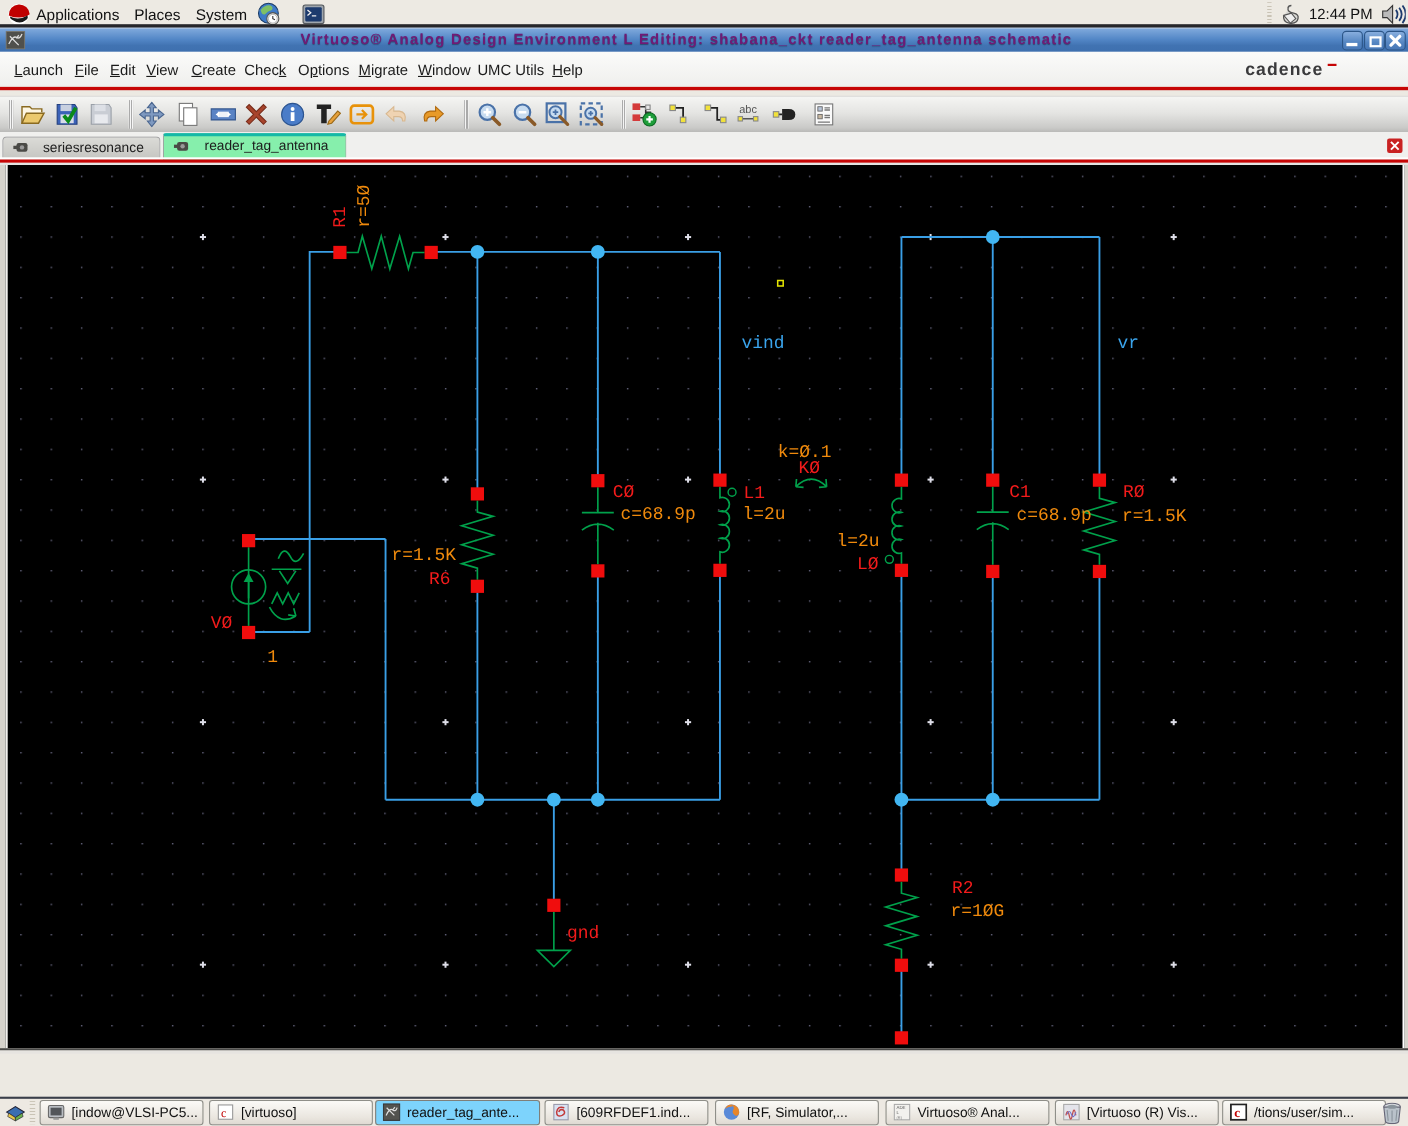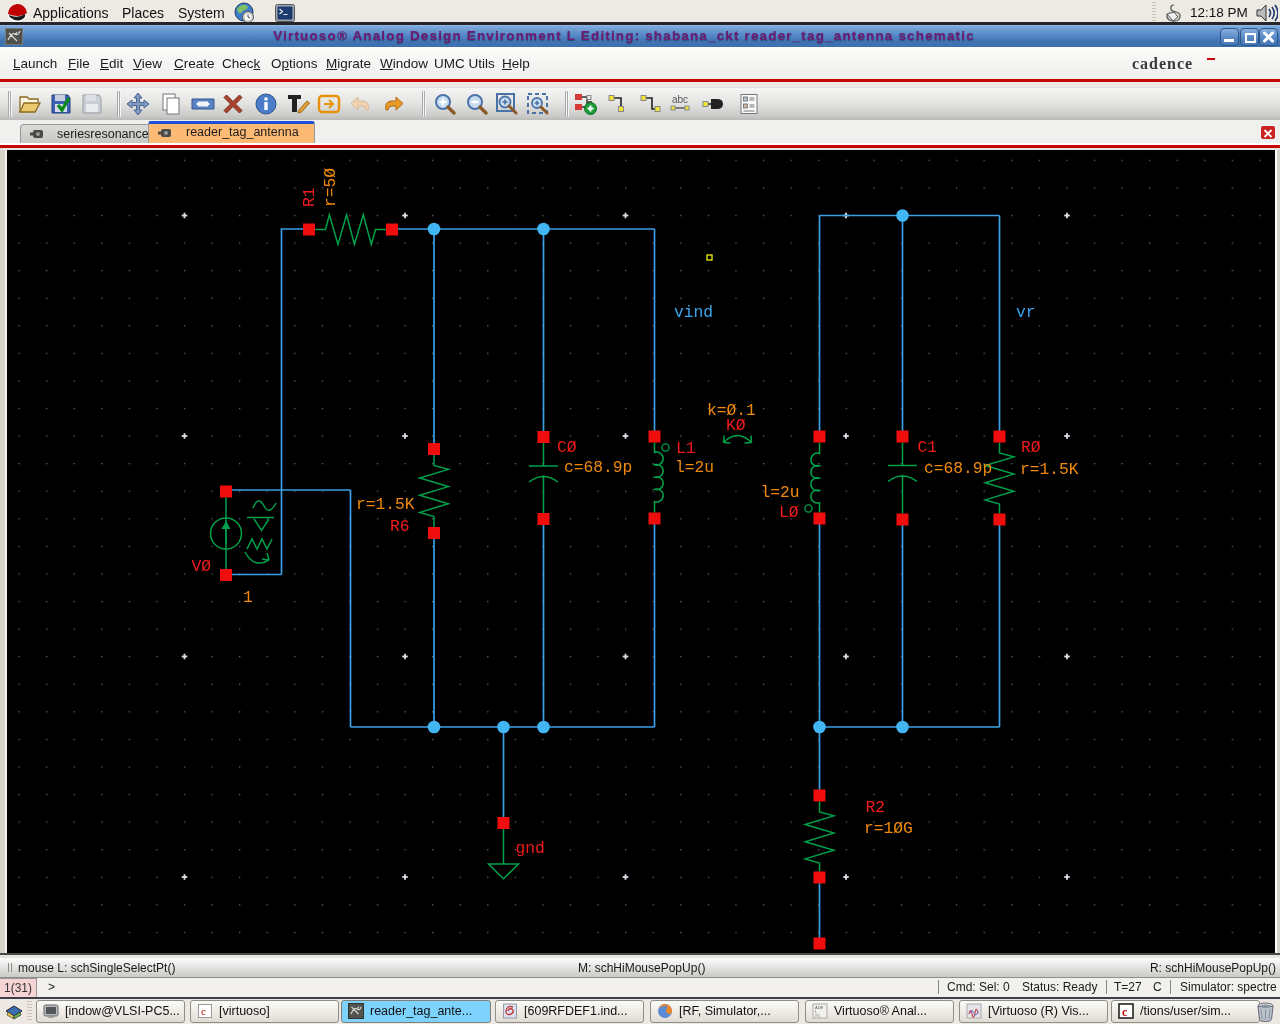--- a/index.html
+++ b/index.html
@@ -23,24 +23,24 @@
   #menubar span{position:absolute;top:9px;font-size:13.5px;color:#1a1a1a;white-space:nowrap;}
   #redline1{left:0;top:78.5px;width:1280px;height:3.5px;background:#C60505;}
   
   #toolbar{left:0;top:87px;width:1280px;height:33px;
     background:linear-gradient(180deg,#F5F5F3 0%,#E4E4E2 45%,#CACAC8 85%,#B6B6B4 100%);
     border-top:1px solid #DDDDDB;border-bottom:1px solid #9C9C9A;}
   .handle{top:3px;width:4px;height:26px;
     background:repeating-linear-gradient(90deg,#AAA 0 1px,#F5F5F5 1px 2px);}
   
   #tabrow{left:0;top:120px;width:1280px;height:23px;background:#F0F0EE;}
-  #tab1{left:20px;top:124px;width:142px;height:19px;background:linear-gradient(180deg,#DBDBD7,#C6C6C2);
-    border:1px solid #98989A;border-bottom:none;border-radius:4px 4px 0 0;padding-left:16px;}
-  #tab2{left:148px;top:121px;width:165px;height:22px;background:#fdba74;
-    border:1px solid #98989A;border-bottom:none;border-top:3px solid #1d4ed8;border-radius:3px 3px 0 0;}
+  #tab1{left:2px;top:124px;width:142px;height:19px;background:linear-gradient(180deg,#DBDBD7,#C6C6C2);
+    border:1px solid #98989A;border-bottom:none;border-radius:4px 4px 0 0;}
+  #tab2{left:148px;top:121px;width:165px;height:22px;background:#86efac;
+    border:1px solid #98989A;border-bottom:none;border-top:3px solid #14b8a6;border-radius:3px 3px 0 0;}
   .tabtxt{font-size:12.5px;color:#1c1c1c;white-space:nowrap;}
   #whiteline{left:0;top:143px;width:1280px;height:2px;background:#FFF;}
   #redline2{left:0;top:145px;width:1280px;height:3px;background:#C60505;}
   #grayline2{left:0;top:148px;width:1280px;height:2px;background:#E4E4E2;}
   
   #canvas{left:0;top:150px;width:1280px;height:803px;background:#000;}
   #frameL{left:0;top:150px;width:5px;height:803px;background:#D6D3CC;}
   #frameL2{left:5px;top:150px;width:2px;height:803px;background:#F2F1EE;}
   #frameR{left:1277px;top:150px;width:3px;height:803px;background:#D6D3CC;}
   #frameR2{left:1275px;top:150px;width:2px;height:803px;background:#FFF;}
@@ -85,21 +85,21 @@
     <svg class="abs" style="left:274px;top:2px" width="22" height="22" viewBox="0 0 22 22">
       <rect x="1.5" y="2.5" width="19" height="17" rx="2" fill="#9FA6AD" stroke="#54585c"></rect>
       <rect x="3.5" y="4.5" width="15" height="13" rx="1" fill="#1D3B6E"></rect>
       <path d="M5.5 7 l3 2.5 -3 2.5 M9.5 12.5 h4" stroke="#EEE" stroke-width="1.2" fill="none"></path>
     </svg>
     <div class="abs" style="left:1152px;top:2px;width:4px;height:21px;background:repeating-linear-gradient(180deg,#C9C3B5 0 1px,#EDEAE3 1px 3px)"></div>
     <svg class="abs" style="left:1163px;top:2px" width="22" height="22" viewBox="0 0 22 22">
       <path d="M4 12 q-1 6 5 7 q7 1 8 -4 q1 -4 -4 -5 q-6 -1 -5 -5 q0 -2 3 -2" fill="#D8D8D4" stroke="#555" stroke-width="1.2"></path>
       <path d="M4 12 l7 -2 4 5 -5 4z" fill="#EEE" stroke="#555"></path>
     </svg>
-    <span class="abs mtxt" style="left:1190px;font-size:13.5px">12:18 PM</span>
+    <span class="abs mtxt" style="left:1190px;font-size:13.5px">12:44 PM</span>
     <svg class="abs" style="left:1254px;top:1px" width="24" height="24" viewBox="0 0 24 24">
       <path d="M3 9 h4 l5 -5 v16 l-5 -5 H3z" fill="#BBB" stroke="#333" stroke-width="1"></path>
       <path d="M15 8 q3 4 0 8 M18 6 q4.5 6 0 12 M21 4 q6 8 0 16" stroke="#1D3B6E" stroke-width="1.6" fill="none"></path>
     </svg>
   </div>
 
   <div id="titlebar" class="abs"></div>
   <div id="paneldark" class="abs"></div>
   <svg class="abs" style="left:5px;top:28px" width="18" height="17" viewBox="0 0 18 17">
     <rect x="0" y="0" width="18" height="17" fill="#7A7A74"></rect>
@@ -124,21 +124,21 @@
     <span style="left:68px"><u>F</u>ile</span>
     <span style="left:100px"><u>E</u>dit</span>
     <span style="left:133px"><u>V</u>iew</span>
     <span style="left:174px"><u>C</u>reate</span>
     <span style="left:222px">Chec<u>k</u></span>
     <span style="left:271px">O<u>p</u>tions</span>
     <span style="left:326px"><u>M</u>igrate</span>
     <span style="left:380px"><u>W</u>indow</span>
     <span style="left:434px">UMC Utils</span>
     <span style="left:502px"><u>H</u>elp</span>
-    <span style="left:1132px;top:8px;font-family:Liberation Serif, serif;font-weight:bold;font-size:16px;letter-spacing:1px;color:#3A3A3C">cadence</span>
+    <span style="left:1132px;top:8px;font-family:Liberation Sans, sans-serif;font-weight:bold;font-size:16px;letter-spacing:1px;color:#3A3A3C">cadence</span>
     <div class="abs" style="left:1207px;top:10.5px;width:8px;height:2.5px;background:#C60505"></div>
   </div>
   <div id="redline1" class="abs"></div>
 
   <div id="toolbar" class="abs">
     <div class="handle abs" style="left:8px"></div>
     <div class="handle abs" style="left:117px"></div>
     <div class="handle abs" style="left:422px"></div>
     <div class="handle abs" style="left:565px"></div>
     <svg class="abs" style="left:18px;top:4px" width="24" height="24" viewBox="0 0 24 24">
@@ -435,40 +435,20 @@
       <text x="1016" y="316.5">vr</text>
     </g>
   </svg>
   <div id="frameL" class="abs"></div>
   <div id="frameL2" class="abs"></div>
   <div id="frameR2" class="abs"></div>
   <div id="frameR" class="abs"></div>
   <div id="canvbot1" class="abs"></div>
   <div id="canvbot2" class="abs"></div>
 
-  <div id="srow1" class="abs">
-    <div class="abs" style="left:8px;top:5px;width:6px;height:9px;background:repeating-linear-gradient(90deg,#8A8A86 0 1px,transparent 1px 3px)"></div>
-    <span class="abs" style="left:18px;top:3px">mouse L: schSingleSelectPt()</span>
-    <span class="abs" style="left:578px;top:3px">M: schHiMousePopUp()</span>
-    <span class="abs" style="right:4px;top:3px">R: schHiMousePopUp()</span>
-  </div>
-  <div id="srow2" class="abs">
-    <div class="abs" style="left:0;top:0;width:36px;height:18px;background:#F6D4D4;border:1px solid #98989A;border-left:none">
-      <span class="abs" style="left:4px;top:2px;color:#333">1(31)</span>
-    </div>
-    <span class="abs" style="left:48px;top:2px">&gt;</span>
-    <div class="abs" style="left:938px;top:2px;width:1px;height:14px;background:#888"></div>
-    <span class="abs" style="left:947px;top:2px">Cmd: Sel: 0</span>
-    <span class="abs" style="left:1022px;top:2px">Status: Ready</span>
-    <div class="abs" style="left:1106px;top:2px;width:1px;height:14px;background:#888"></div>
-    <span class="abs" style="left:1114px;top:2px">T=27</span>
-    <span class="abs" style="left:1153px;top:2px">C</span>
-    <div class="abs" style="left:1170px;top:2px;width:1px;height:14px;background:#888"></div>
-    <span class="abs" style="left:1180px;top:2px">Simulator: spectre</span>
-  </div>
   <div id="tbdark" class="abs"></div>
 
   <div id="taskbar" class="abs">
     <svg class="abs" style="left:4px;top:3px" width="20" height="19" viewBox="0 0 20 19">
       <path d="M2 9 l8 -5 8 5 -8 5z" fill="#3A6EB0" stroke="#223"></path>
       <path d="M4 10 l6 4 v3 l-7 -4z" fill="#E8C84A" stroke="#223" stroke-width=".6"></path>
       <path d="M16 10 l-6 4 v3 l7 -4z" fill="#6AAE4A" stroke="#223" stroke-width=".6"></path>
     </svg>
     <div class="abs" style="left:27px;top:2px;width:5px;height:21px;background:repeating-linear-gradient(180deg,#C9C3B5 0 1px,#EDE9E2 1px 3px)"></div>
     <div class="tbtn abs" style="left:36px;width:147px">

